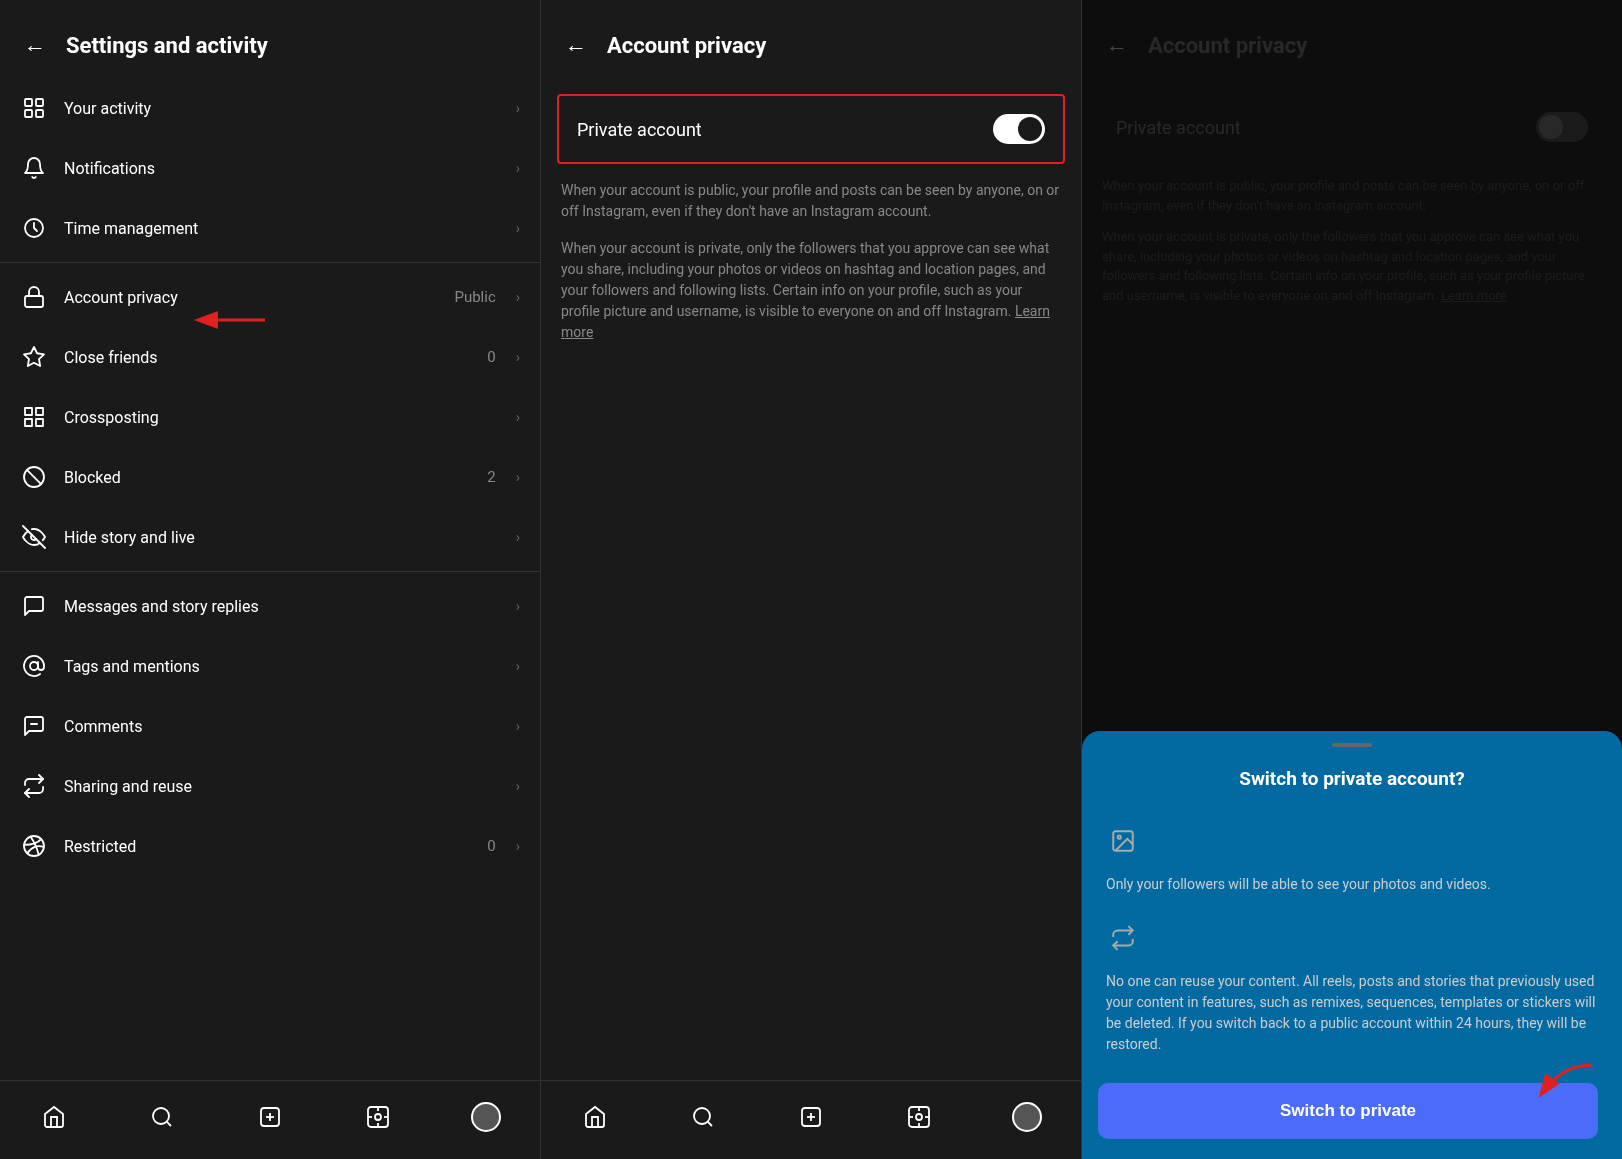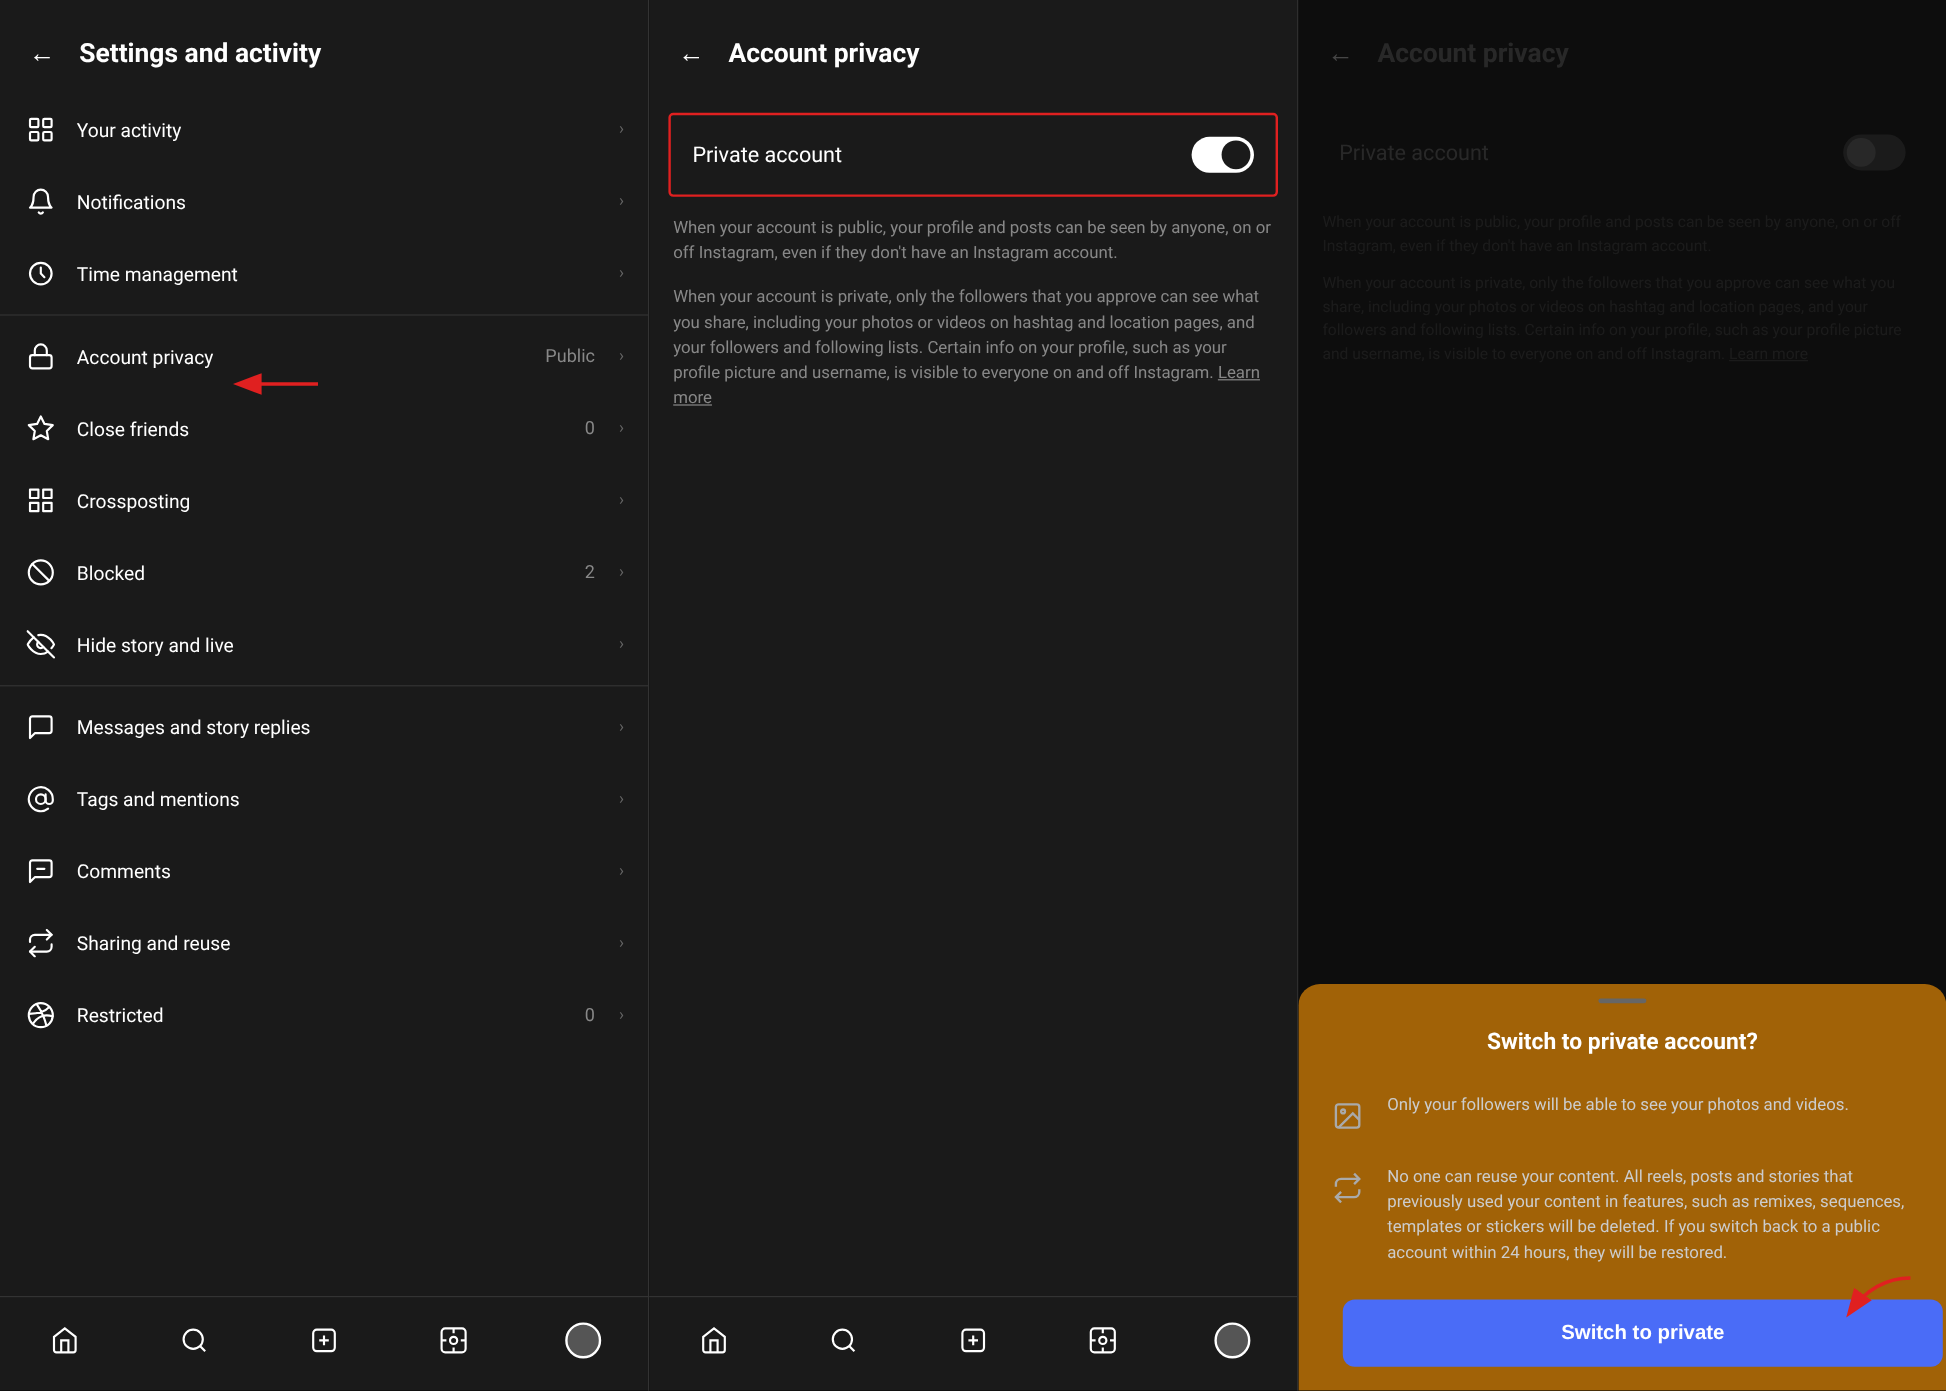--- a/index.html
+++ b/index.html
@@ -198,21 +198,21 @@
     .panel3-content {
       padding: 0;
       opacity: 0.5;
     }
 
     .bottom-sheet {
       position: absolute;
       bottom: 0;
       left: 0;
       right: 0;
-      background: #a16207;
+      background: #0369a1;
       border-radius: 18px 18px 0 0;
       z-index: 10;
       padding: 0 0 20px 0;
     }
 
     .sheet-handle {
       width: 40px;
       height: 4px;
       background: #666;
       border-radius: 2px;
@@ -226,20 +226,21 @@
       color: #fff;
       margin-bottom: 20px;
       padding: 0 20px;
     }
 
     .sheet-item {
       display: flex;
       align-items: flex-start;
       padding: 12px 24px;
       gap: 16px;
+      flex-direction: column;
     }
 
     .sheet-item-icon {
       width: 34px;
       height: 34px;
       color: #ccc;
       font-size: 22px;
       flex-shrink: 0;
       margin-top: 2px;
       display: flex;
@@ -248,21 +249,21 @@
     }
 
     .sheet-item-text {
       font-size: 14px;
       color: #ccc;
       line-height: 1.5;
       flex: 1;
     }
 
     .switch-btn {
-      margin: 16px 20px 0 37px;
+      margin: 16px 20px 0 16px;
       background: #4a6cf7;
       color: #fff;
       border: none;
       border-radius: 10px;
       padding: 18px;
       font-size: 17px;
       font-weight: 600;
       width: calc(100% - 40px);
       cursor: pointer;
       text-align: center;

